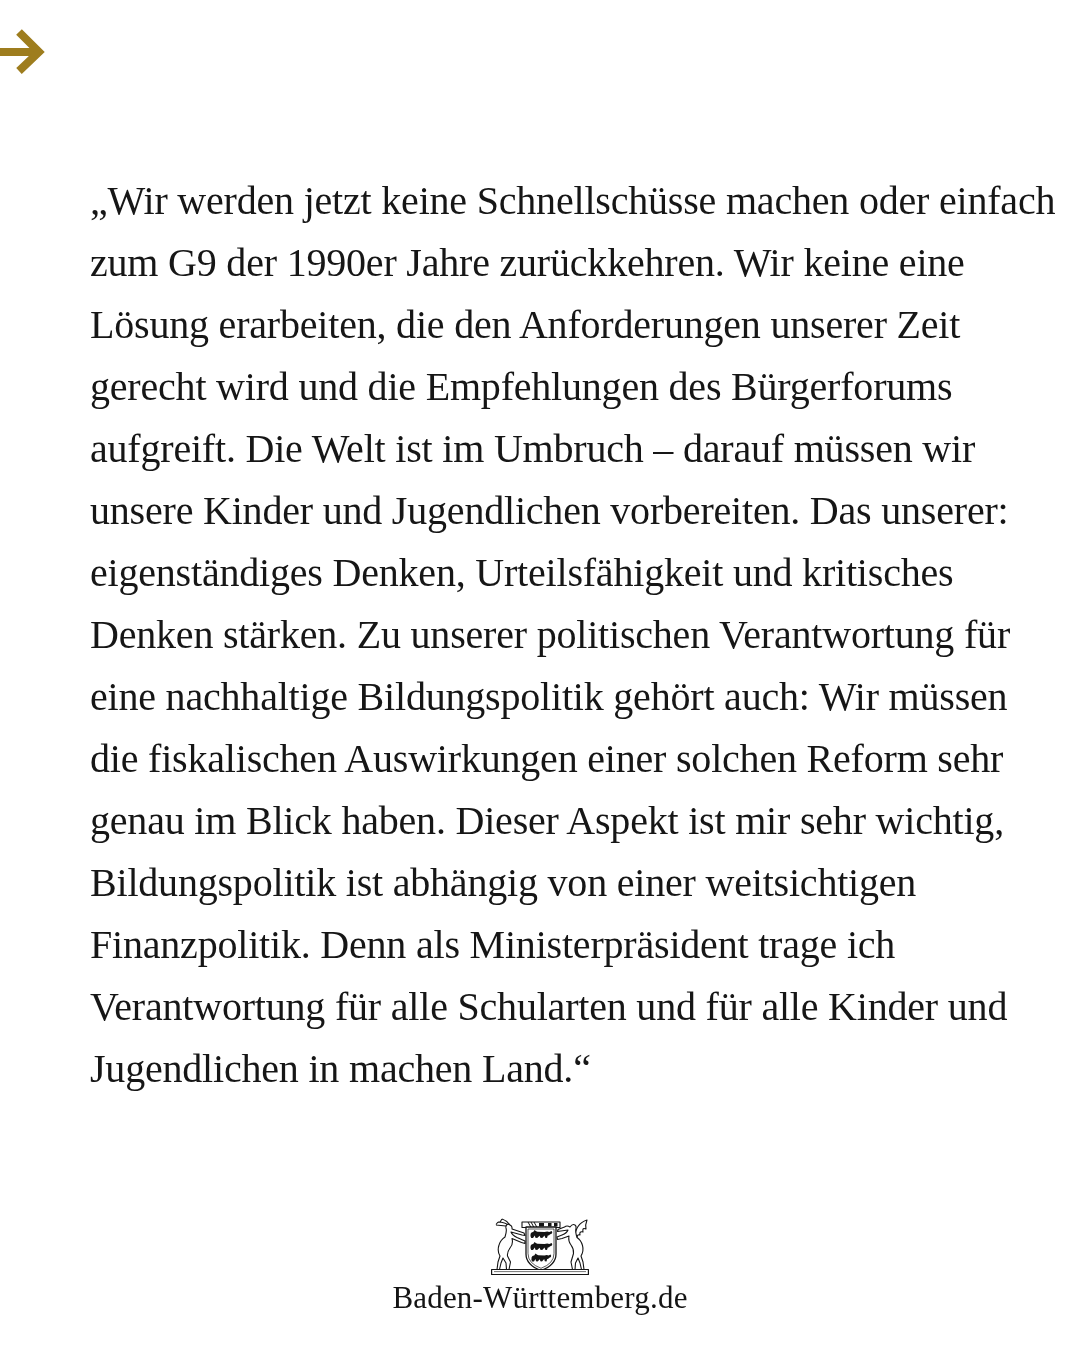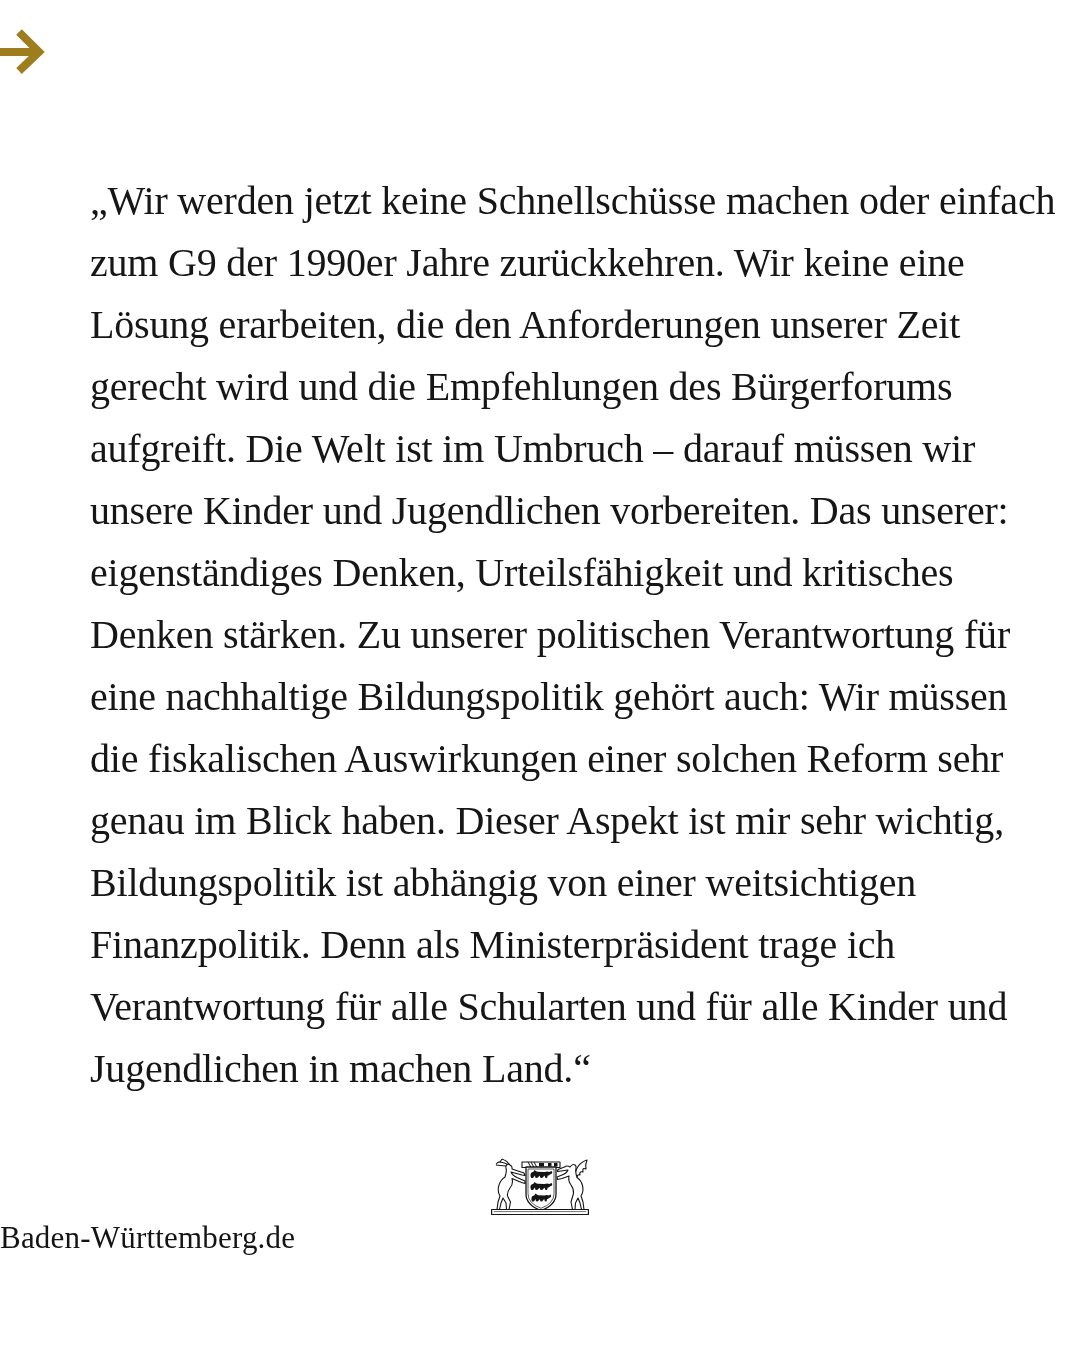--- a/index.html
+++ b/index.html
@@ -26,24 +26,24 @@
     right: 14px;
     color: #161616;
     font-size: 40px;
     line-height: 62px;
     letter-spacing: -0.2px;
     margin-left: 30px;
   }
   .quote-line { white-space: nowrap; }
   .footer {
     position: absolute;
-    top: 1158px;
+    top: 1218px;
     left: 0;
     width: 100%;
-    text-align: left;
+    text-align: center;
     color: #141414;
   }
   .coat-of-arms { display: block; margin: 0 auto; }
   .site-label {
     margin-top: 4px;
     font-size: 31px;
     letter-spacing: 0.2px;
     color: #141414;
   }
 </style>

